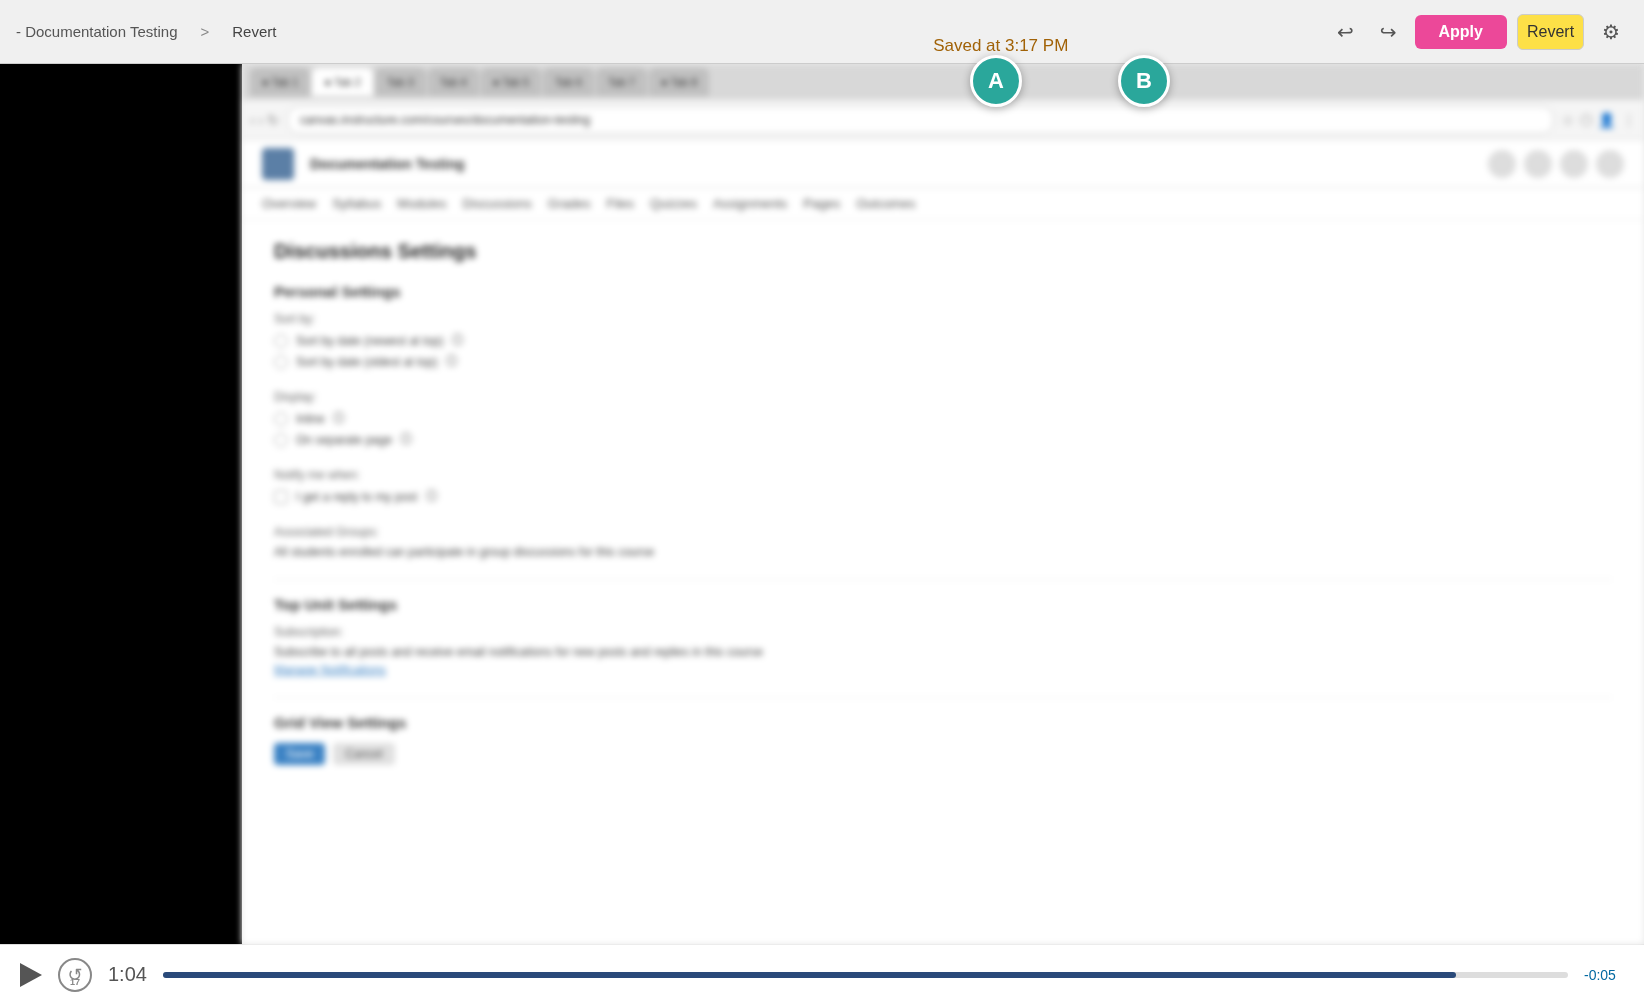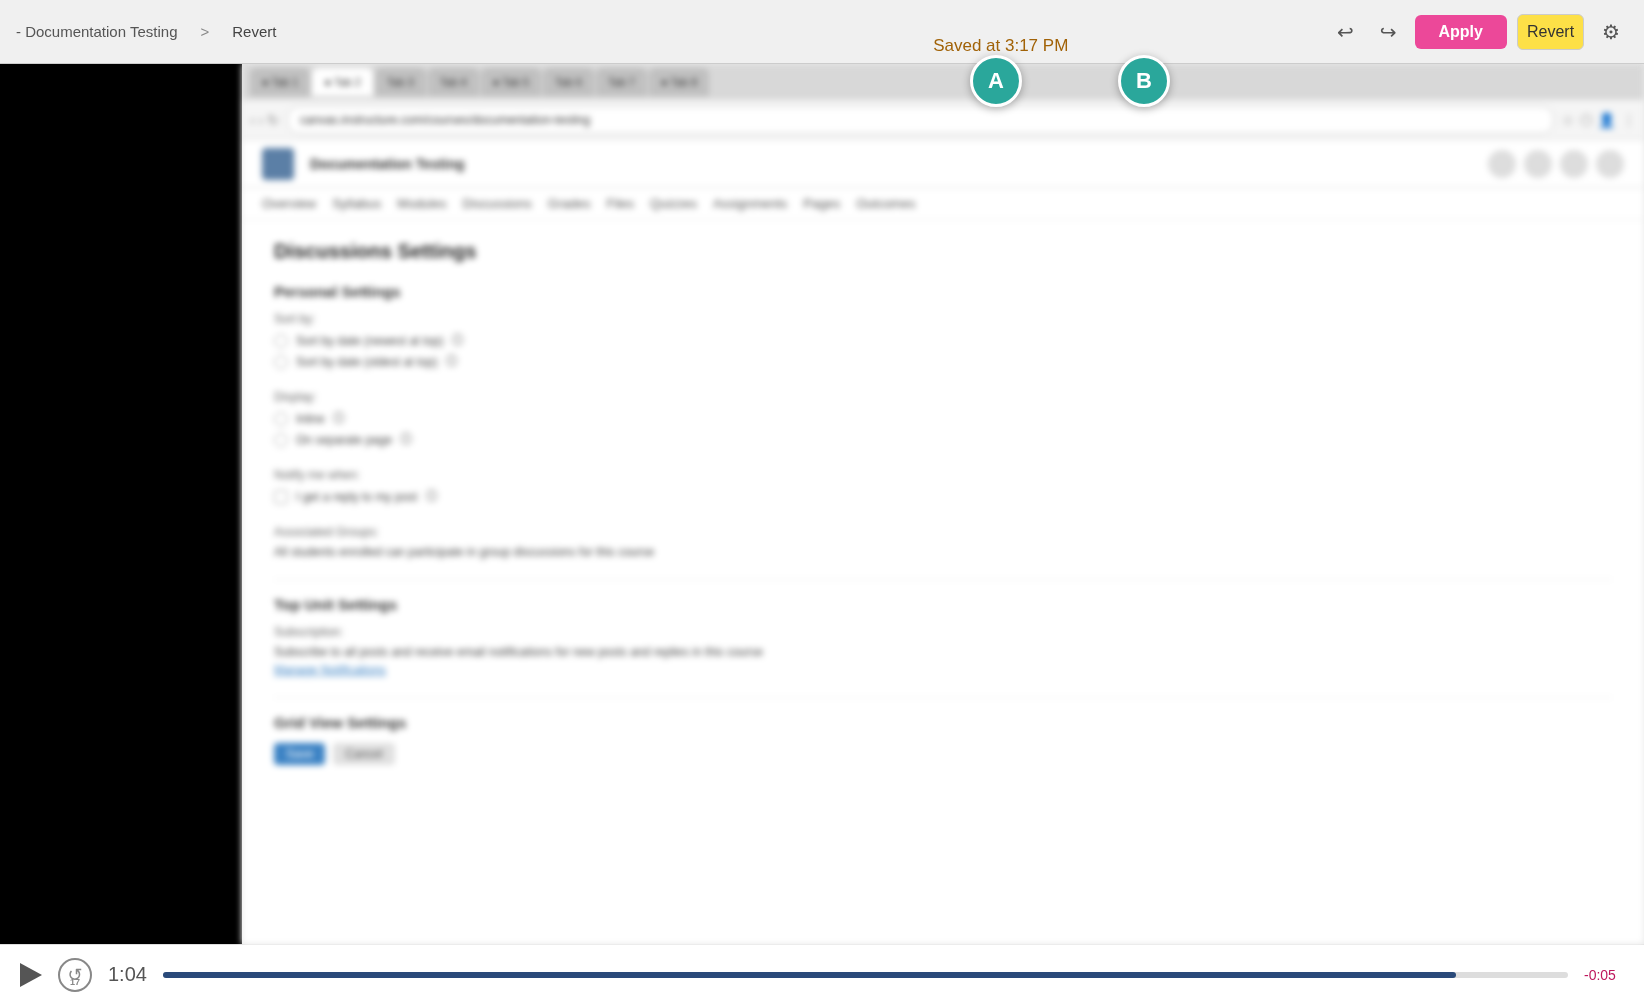--- a/index.html
+++ b/index.html
@@ -393,21 +393,21 @@
       position: relative;
     }
     .progress-bar-fill {
       height: 100%;
       background: #2a4a7a;
       border-radius: 3px;
       width: 92%;
     }
     .time-remaining {
       font-size: 14px;
-      color: #be185d;
+      color: #0369a1;
       min-width: 40px;
     }
   </style>
 </head>
 <body>
 
 <div class="toolbar">
   <div class="toolbar-left">
     <span class="breadcrumb-item">- Documentation Testing</span>
     <span class="breadcrumb-separator">&gt;</span>

